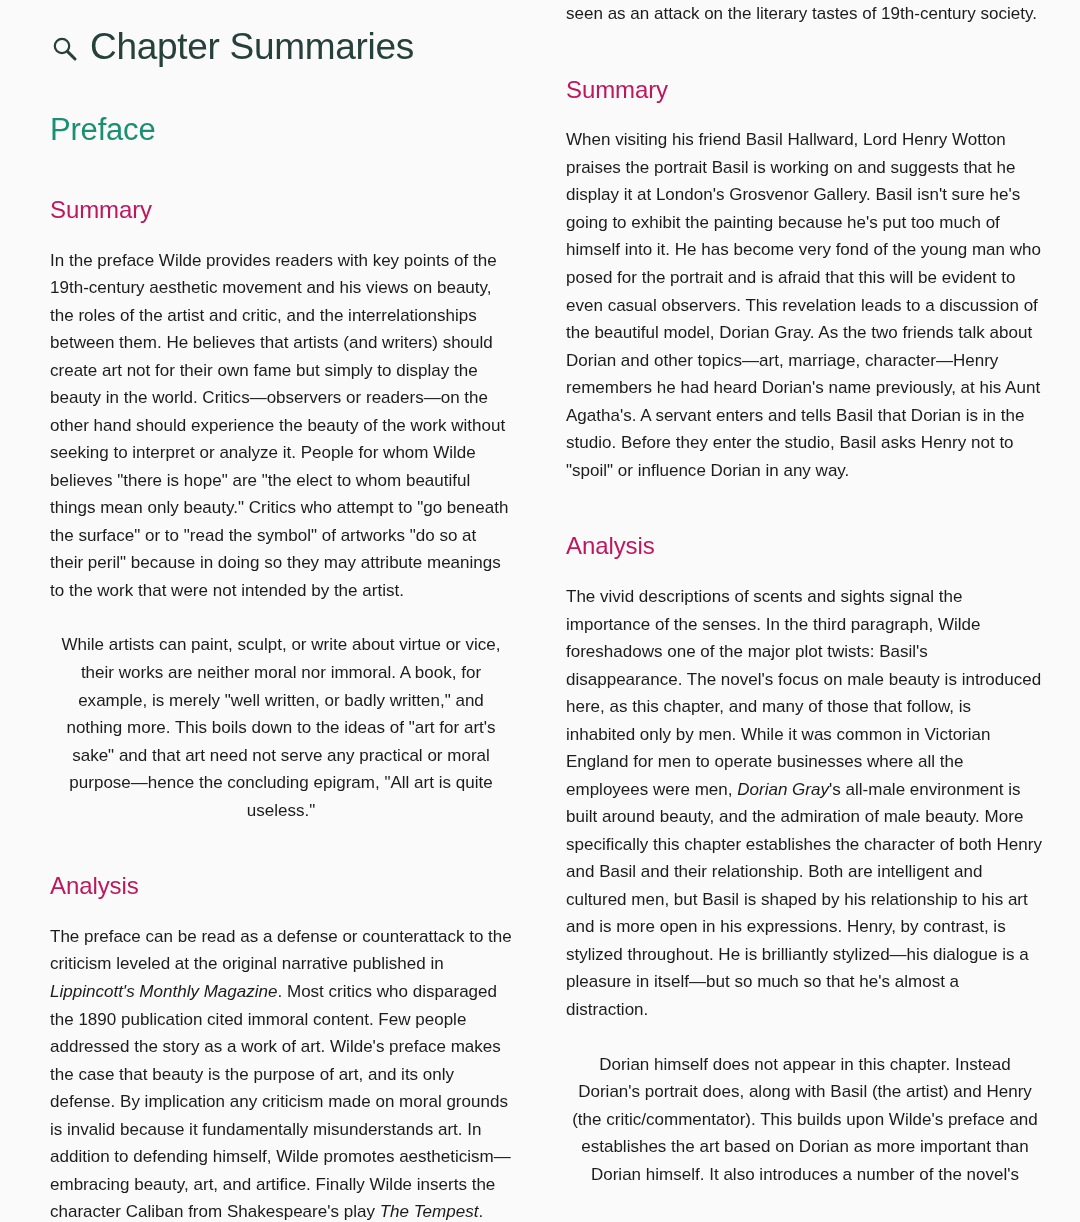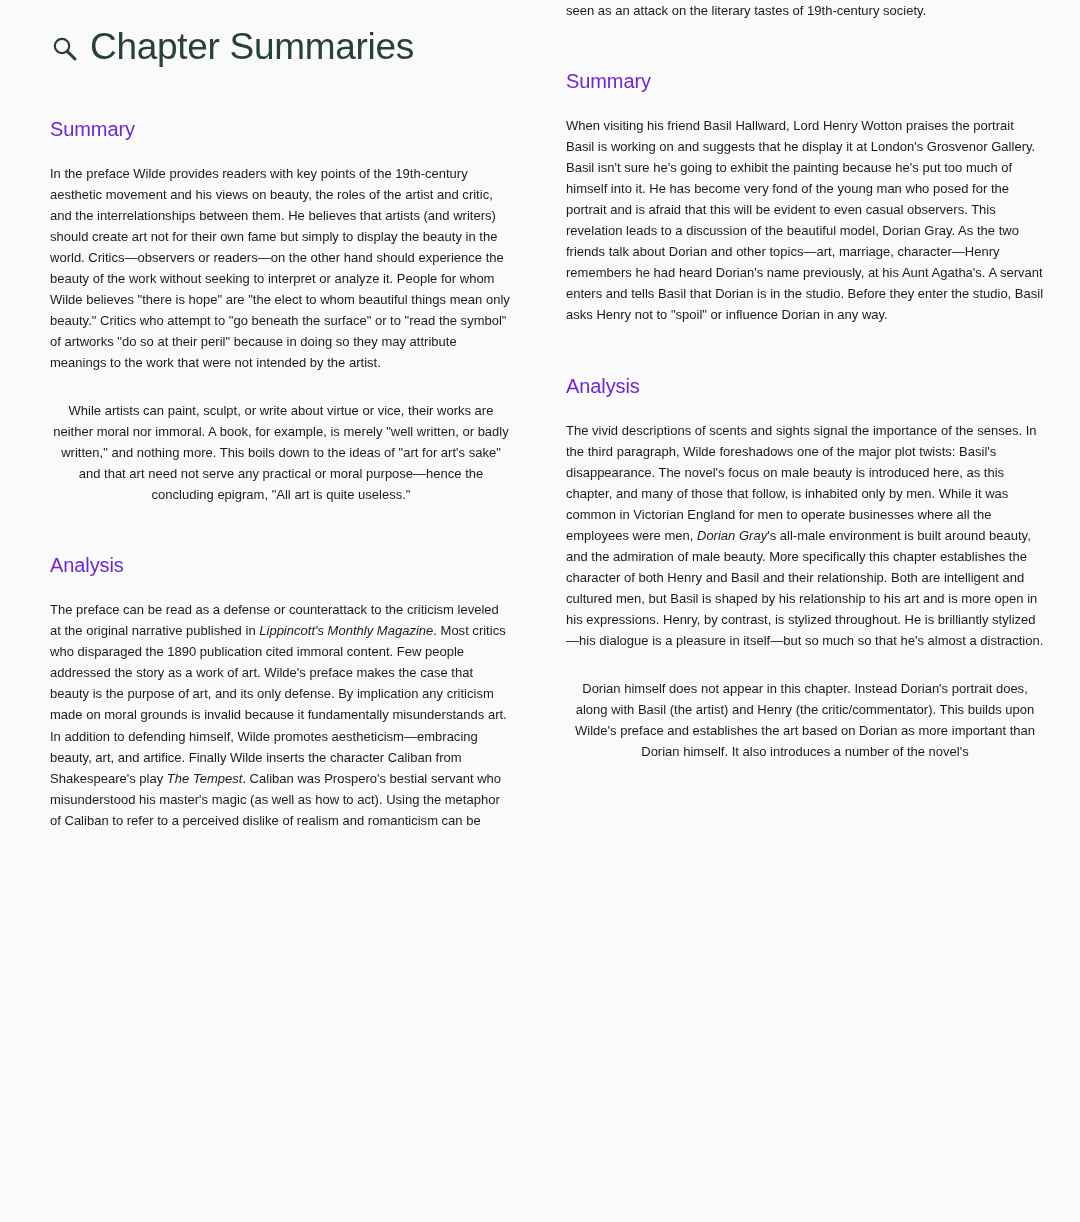--- a/index.html
+++ b/index.html
@@ -61,29 +61,29 @@
   
   h2.section-title {
     font-size: 31px;
     font-weight: 400;
     color: #1a8f72;
     margin: 42px 0 0 0;
     line-height: 1.2;
     letter-spacing: -0.2px;
   }
   h3.sub-title {
-    font-size: 20px;
+    font-size: 24px;
     font-weight: 400;
-    color: #6d28d9;
+    color: #be185d;
     margin: 48px 0 0 0;
     line-height: 1.2;
     letter-spacing: -0.1px;
   }
   p.body-text {
-    font-size: 13px;
+    font-size: 17px;
     line-height: 1.62;
     color: #1c1c1c;
     margin: 22px 0 0 0;
     letter-spacing: 0.01px;
   }
   p.body-text + p.body-text {
     margin-top: 27px;
     text-align: center;
   }
   .first-para-tight {
@@ -102,20 +102,21 @@
       <h1 class="page-title">
         <span class="magnifier-icon">
           <svg width="30" height="30" viewBox="0 0 30 30" aria-hidden="true">
             <circle cx="12" cy="12" r="7.2" fill="none" stroke="#26403a" stroke-width="2.2"></circle>
             <line x1="17.4" y1="17.4" x2="25" y2="25" stroke="#26403a" stroke-width="3" stroke-linecap="round"></line>
           </svg>
         </span>
         <span>Chapter Summaries</span>
       </h1>
 
+      <h2 class="section-title">Preface</h2>
 
       <h3 class="sub-title">Summary</h3>
 
       <p class="body-text">In the preface Wilde provides readers with key points of the 19th-century aesthetic movement and his views on beauty, the roles of the artist and critic, and the interrelationships between them. He believes that artists (and writers) should create art not for their own fame but simply to display the beauty in the world. Critics—observers or readers—on the other hand should experience the beauty of the work without seeking to interpret or analyze it. People for whom Wilde believes "there is hope" are "the elect to whom beautiful things mean only beauty." Critics who attempt to "go beneath the surface" or to "read the symbol" of artworks "do so at their peril" because in doing so they may attribute meanings to the work that were not intended by the artist.</p>
 
       <p class="body-text">While artists can paint, sculpt, or write about virtue or vice, their works are neither moral nor immoral. A book, for example, is merely "well written, or badly written," and nothing more. This boils down to the ideas of "art for art's sake" and that art need not serve any practical or moral purpose—hence the concluding epigram, "All art is quite useless."</p>
 
       <h3 class="sub-title">Analysis</h3>
 
       <p class="body-text"><span>The preface can be read as a defense or counterattack to the criticism leveled at the original narrative published in </span><em>Lippincott's Monthly Magazine</em><span>. Most critics who disparaged the 1890 publication cited immoral content. Few people addressed the story as a work of art. Wilde's preface makes the case that beauty is the purpose of art, and its only defense. By implication any criticism made on moral grounds is invalid because it fundamentally misunderstands art. In addition to defending himself, Wilde promotes aestheticism—embracing beauty, art, and artifice. Finally Wilde inserts the character Caliban from Shakespeare's play </span><em>The Tempest</em><span>. Caliban was Prospero's bestial servant who misunderstood his master's magic (as well as how to act). Using the metaphor of Caliban to refer to a perceived dislike of realism and romanticism can be</span></p>

